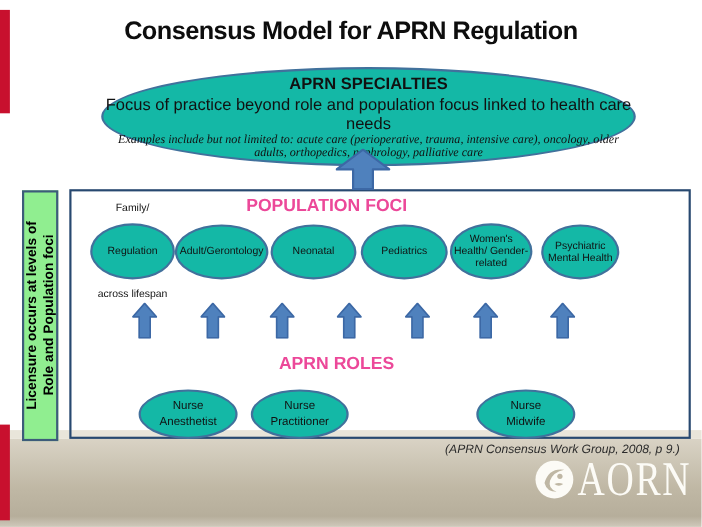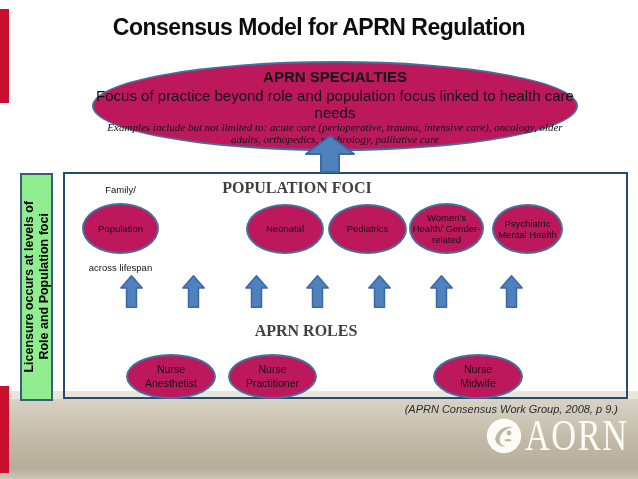--- a/index.html
+++ b/index.html
@@ -13,21 +13,21 @@
   .red-bar.bottom { top:386px; height:87px; }
 
   
   .slide-title {
     position:absolute; left:0; top:14px; width:638px; text-align:center;
     font-size:23px; font-weight:bold; letter-spacing:-0.5px; color:#0d0d0d; z-index:4;
   }
 
   
   .ellipse {
-    position:absolute; border:2px solid #41719c; border-radius:50%; background:#be185d;
+    position:absolute; border:2px solid #41719c; border-radius:50%; background:#14b8a6;
     display:flex; flex-direction:column; align-items:center; justify-content:center;
     text-align:center; box-sizing:border-box; z-index:4;
   }
   .specialties { left:92px; top:61px; width:486px; height:90px; z-index:3; }
   .specialties .head { font-size:15px; font-weight:bold; margin-bottom:2px; }
   .specialties .l1 { font-size:15px; }
   .specialties .l2 { font-size:11px; font-style:italic; width:482px;font-family:Liberation Serif, serif; }
 
   
   .arrow { position:absolute; z-index:4; }
@@ -44,21 +44,21 @@
     background:#90ee90; border:2px solid #3d5c7a; box-sizing:border-box;
     display:flex; align-items:center; justify-content:center; z-index:4;
   }
   .sidebar-text {
     writing-mode:vertical-rl; transform:rotate(180deg);
     font-weight:bold; font-size:12.5px; line-height:1.2; text-align:center; color:#000;
   }
   .sidebar-text span { display:block; white-space:nowrap; }
 
   .section-head { position:absolute; font-size:16px; font-weight:bold; text-align:center;
-    z-index:4; color:#404040;font-family:Liberation Serif, serif; }
+    z-index:4; color:#ec4899; }
   .pop-head { left:167px; top:179px; width:260px; }
   .roles-head { left:176px; top:322px; width:260px; }
 
   .pop-ellipse { font-size:9.5px; line-height:1.18; }
   .role-ellipse { font-size:10.5px; line-height:1.25; }
   .ellipse span { display:block; white-space:nowrap; }
 
   
   .band-strip { position:absolute; left:0; top:391px; width:638px; height:8px;
     background:#e9e5da; z-index:2; }
@@ -106,22 +106,25 @@
     <div class="sidebar-text">
       <span>Licensure occurs at levels of</span>
       <span>Role and Population foci</span>
     </div>
   </div>
 
   <div class="section-head pop-head">POPULATION FOCI</div>
 
   <div class="ellipse pop-ellipse" style="left:82px; top:203px; width:77px; height:51px;gap:28px;">
     <span>Family/</span>
-    <span>Population</span>
+    <span>Regulation</span>
     <span>across lifespan</span>
+  </div>
+  <div class="ellipse pop-ellipse" style="left:159px; top:204px; width:85px; height:50px;">
+    <span>Adult/Gerontology</span>
   </div>
   <div class="ellipse pop-ellipse" style="left:246px; top:204px; width:78px; height:50px;">
     <span>Neonatal</span>
   </div>
   <div class="ellipse pop-ellipse" style="left:328px; top:204px; width:79px; height:50px;">
     <span>Pediatrics</span>
   </div>
   <div class="ellipse pop-ellipse" style="left:409px; top:203px; width:75px; height:51px;">
     <span>Women's</span>
     <span>Health/ Gender-</span>

